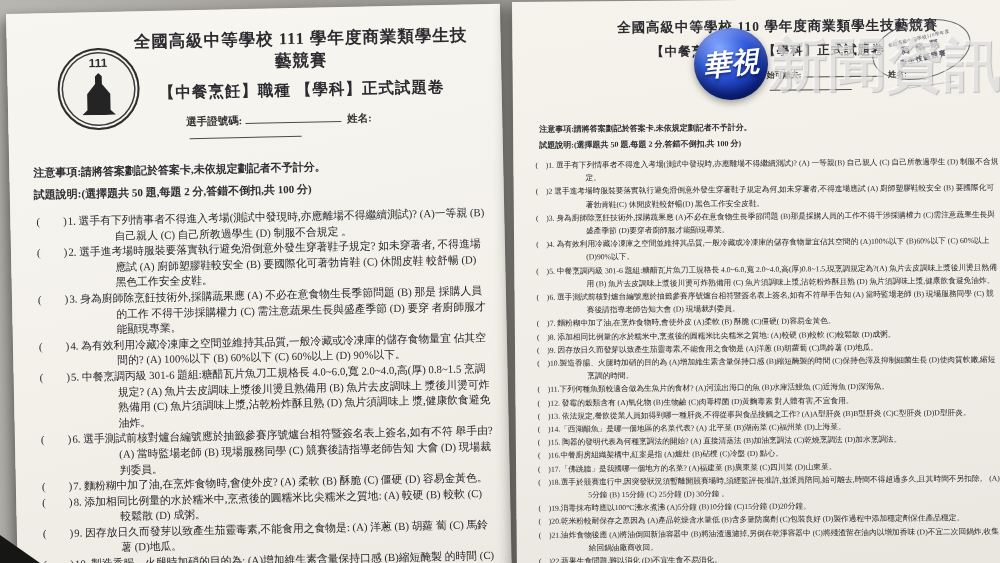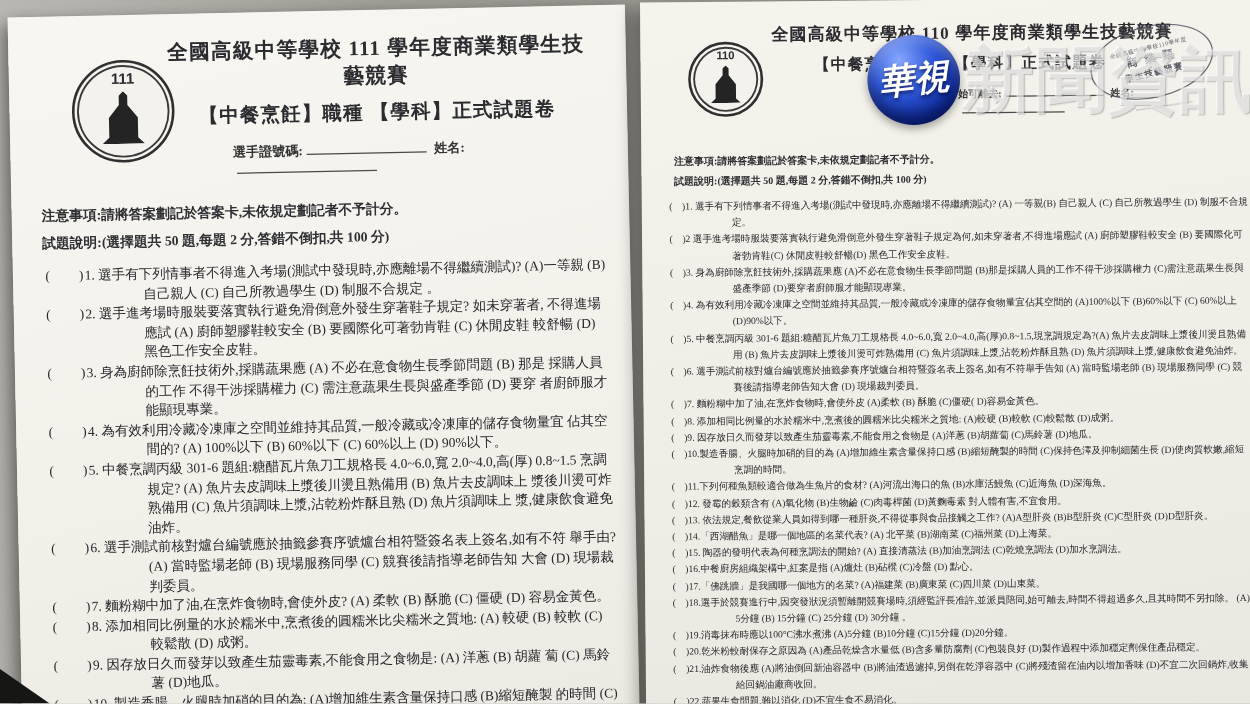--- a/index.html
+++ b/index.html
@@ -124,24 +124,20 @@
         <div class="q"><span class="paren">(      )</span><span class="qt">6. 選手測試前核對爐台編號應於抽籤參賽序號爐台相符暨簽名表上簽名,如有不符 舉手由? (A) 當時監場老師 (B) 現場服務同學 (C) 競賽後請指導老師告知 大會 (D) 現場裁判委員。</span></div>
         <div class="q"><span class="paren">(      )</span><span class="qt">7. 麵粉糊中加了油,在烹炸食物時,會使外皮? (A) 柔軟 (B) 酥脆 (C) 僵硬 (D) 容易金黃色。</span></div>
         <div class="q"><span class="paren">(      )</span><span class="qt">8. 添加相同比例量的水於糯米中,烹煮後的圓糯米比尖糯米之質地: (A) 較硬 (B) 較軟 (C) 較鬆散 (D) 成粥。</span></div>
         <div class="q"><span class="paren">(      )</span><span class="qt">9. 因存放日久而發芽以致產生茄靈毒素,不能食用之食物是: (A) 洋蔥 (B) 胡蘿 蔔 (C) 馬鈴薯 (D)地瓜。</span></div>
         <div class="q"><span class="paren">(      )</span><span class="qt">10. 製造香腸、火腿時加硝的目的為: (A)增加維生素含量保持口感 (B)縮短醃製 的時間 (C)保持色澤及抑制細菌生長 (D)使肉質軟嫩,縮短烹調的時間。</span></div>
       </div>
   </div>
 
   <div class="paper right">
     <div class="masthead">
-      <div class="emblem">
-        <span class="emb-num">110</span>
-        <div class="emb-shape"></div>
-      </div>
       <div class="title1">全國高級中等學校 110 學年度商業類學生技藝競賽</div>
       <div class="title2">【中餐烹飪】職種 【學科】正式試題卷</div>
       <div class="stamp">
         <span class="rim">全國高級中等學校110學年度</span>
         <span class="mid">商 業 類</span>
         <span class="low">學生技藝競賽</span>
       </div>
       <div class="stamp-marks"></div>
       <div class="fields">
         <span>始可離去:</span><span class="uline w1"></span><span>姓名:</span><span class="uline w2"></span>

